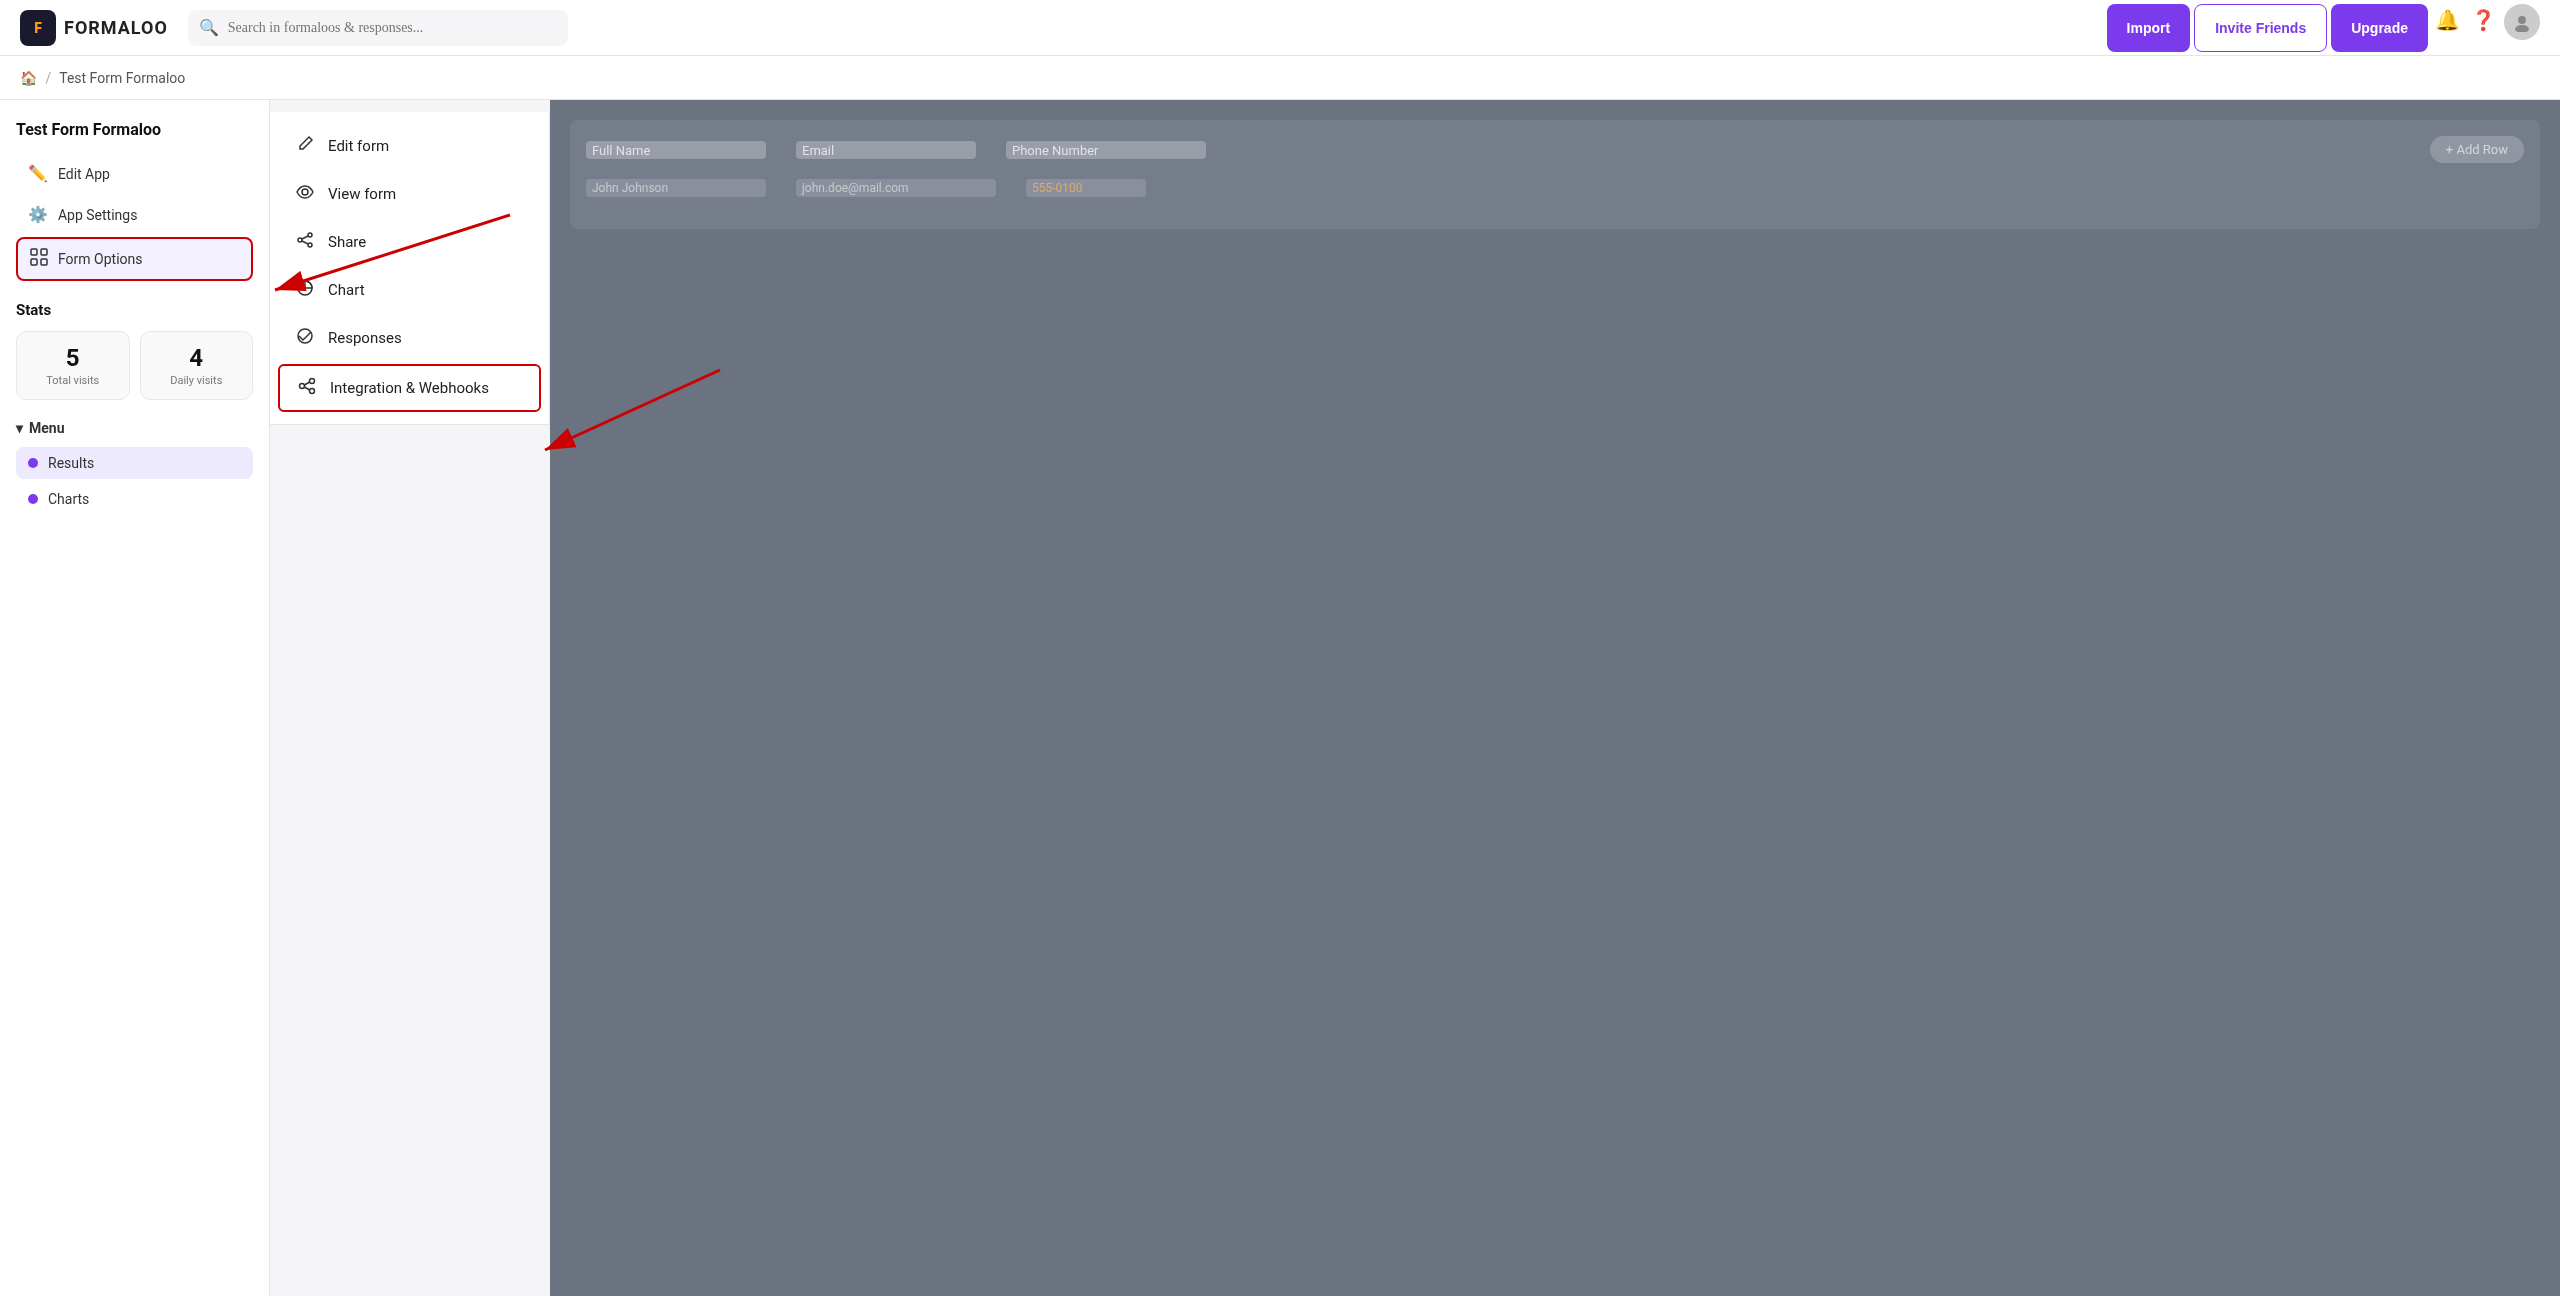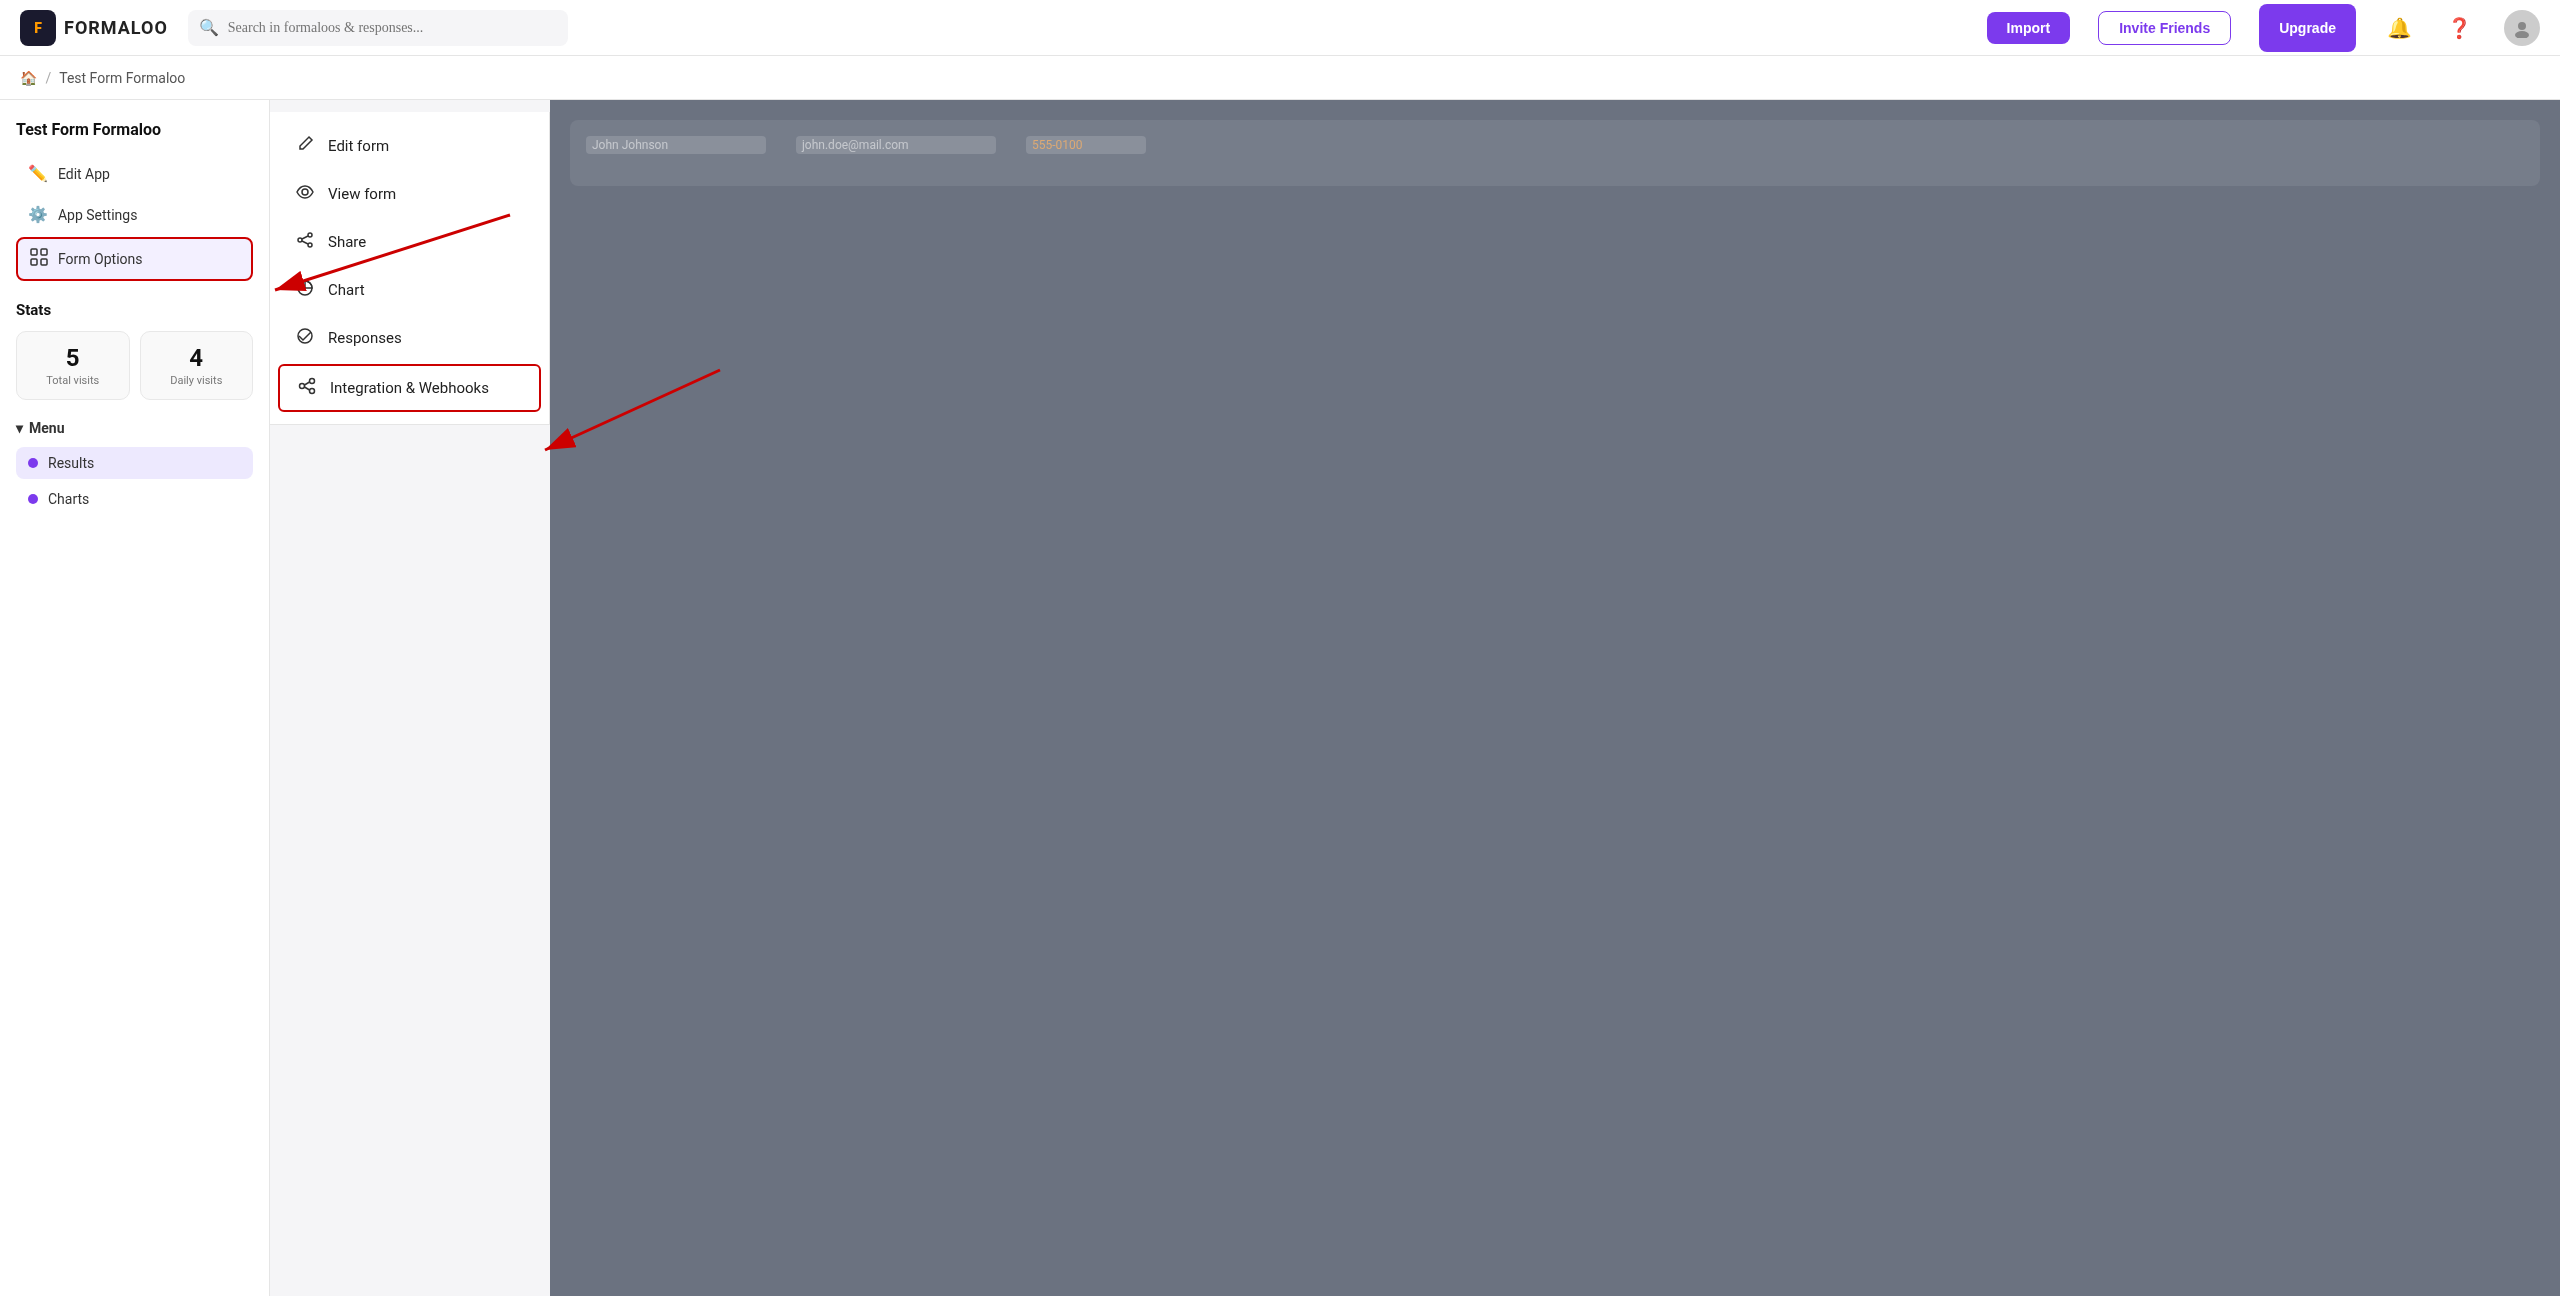--- a/index.html
+++ b/index.html
@@ -17,21 +17,21 @@
       display: flex; align-items: center; justify-content: center; color: #f90; font-weight: 900; font-size: 14px;
     }
     .logo-text { font-weight: 700; font-size: 18px; letter-spacing: 1px; color: #222; }
     .search-bar {
       flex: 1; max-width: 380px; display: flex; align-items: center;
       background: #f5f5f7; border-radius: 8px; padding: 0 12px; height: 36px; gap: 8px;
     }
     .search-bar input {
       border: none; background: transparent; outline: none; font-size: 14px; color: #555; width: 100%; font-family: Liberation Serif, serif;
     }
-    .nav-right { margin-left: auto; display: flex; align-items: center; gap: 28px; }
+    .nav-right { margin-left: auto; display: flex; gap: 4px; }
     .btn-import {
       background: #7c3aed; color: #fff; border: none; border-radius: 8px;
       padding: 8px 20px; font-size: 14px; font-weight: 600; cursor: pointer;
     }
     .btn-invite {
       background: #fff; color: #7c3aed; border: 1.5px solid #7c3aed; border-radius: 8px;
       padding: 8px 20px; font-size: 14px; font-weight: 600; cursor: pointer;
     }
     .btn-upgrade {
       background: #7c3aed; color: #fff; border: none; border-radius: 8px;
@@ -259,20 +259,32 @@
         </svg>
       </span>
       <span>Integration &amp; Webhooks</span>
     </div>
   </div>
 
   <div class="main-content">
     <div class="main-inner">
       <div class="fake-table">
         <div class="fake-row">
+          <div class="fake-cell" style="width:180px; background:rgba(255,255,255,0.25);">
+            <span style="color:rgba(255,255,255,0.7); font-size:13px; padding:2px 6px; display:block;">Full Name</span>
+          </div>
+          <div class="fake-cell" style="width:180px; background:rgba(255,255,255,0.25);">
+            <span style="color:rgba(255,255,255,0.7); font-size:13px; padding:2px 6px; display:block;">Email</span>
+          </div>
+          <div class="fake-cell" style="width:200px; background:rgba(255,255,255,0.25);">
+            <span style="color:rgba(255,255,255,0.7); font-size:13px; padding:2px 6px; display:block;">Phone Number</span>
+          </div>
+          <div class="fake-add">+ Add Row</div>
+        </div>
+        <div class="fake-row">
           <div class="fake-cell" style="width:180px;">
             <span style="color:rgba(255,255,255,0.5); font-size:12px; padding:2px 6px; display:block;">John Johnson</span>
           </div>
           <div class="fake-cell" style="width:200px;">
             <span style="color:rgba(255,255,255,0.5); font-size:12px; padding:2px 6px; display:block;">john.doe@mail.com</span>
           </div>
           <div class="fake-cell" style="width:120px;">
             <span style="color:rgba(255,180,100,0.7); font-size:12px; padding:2px 6px; display:block;">555-0100</span>
           </div>
         </div>

